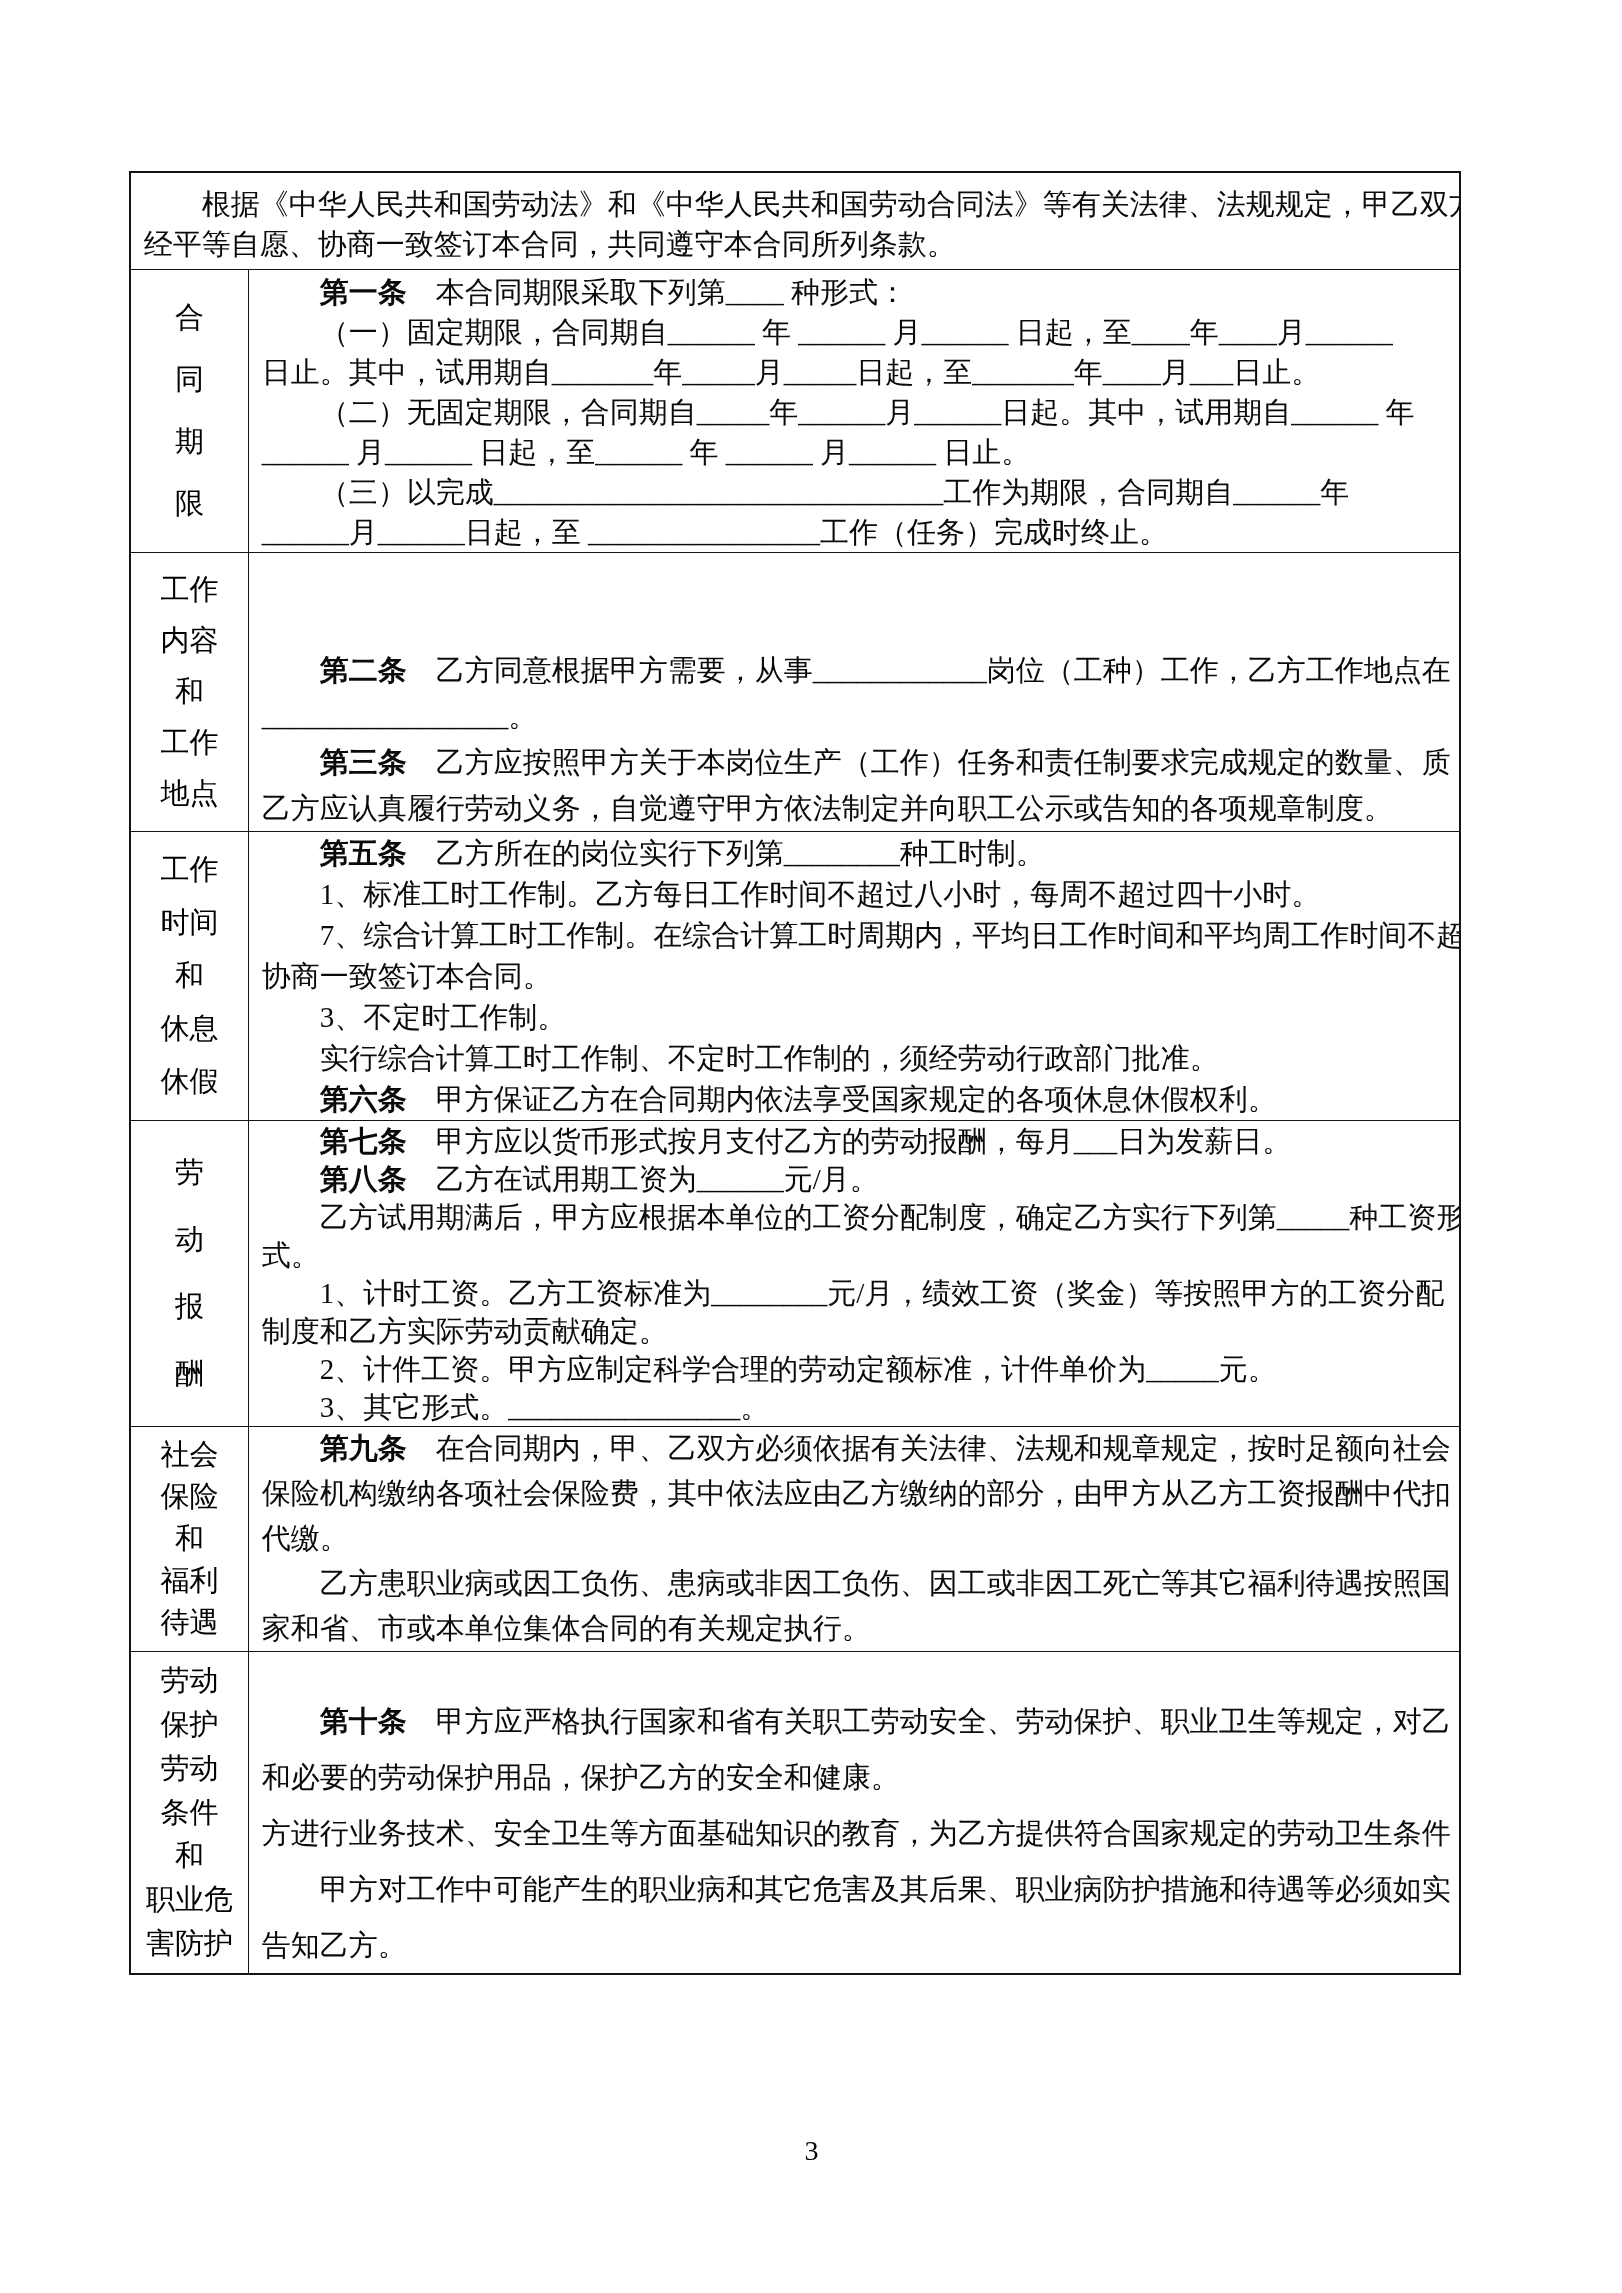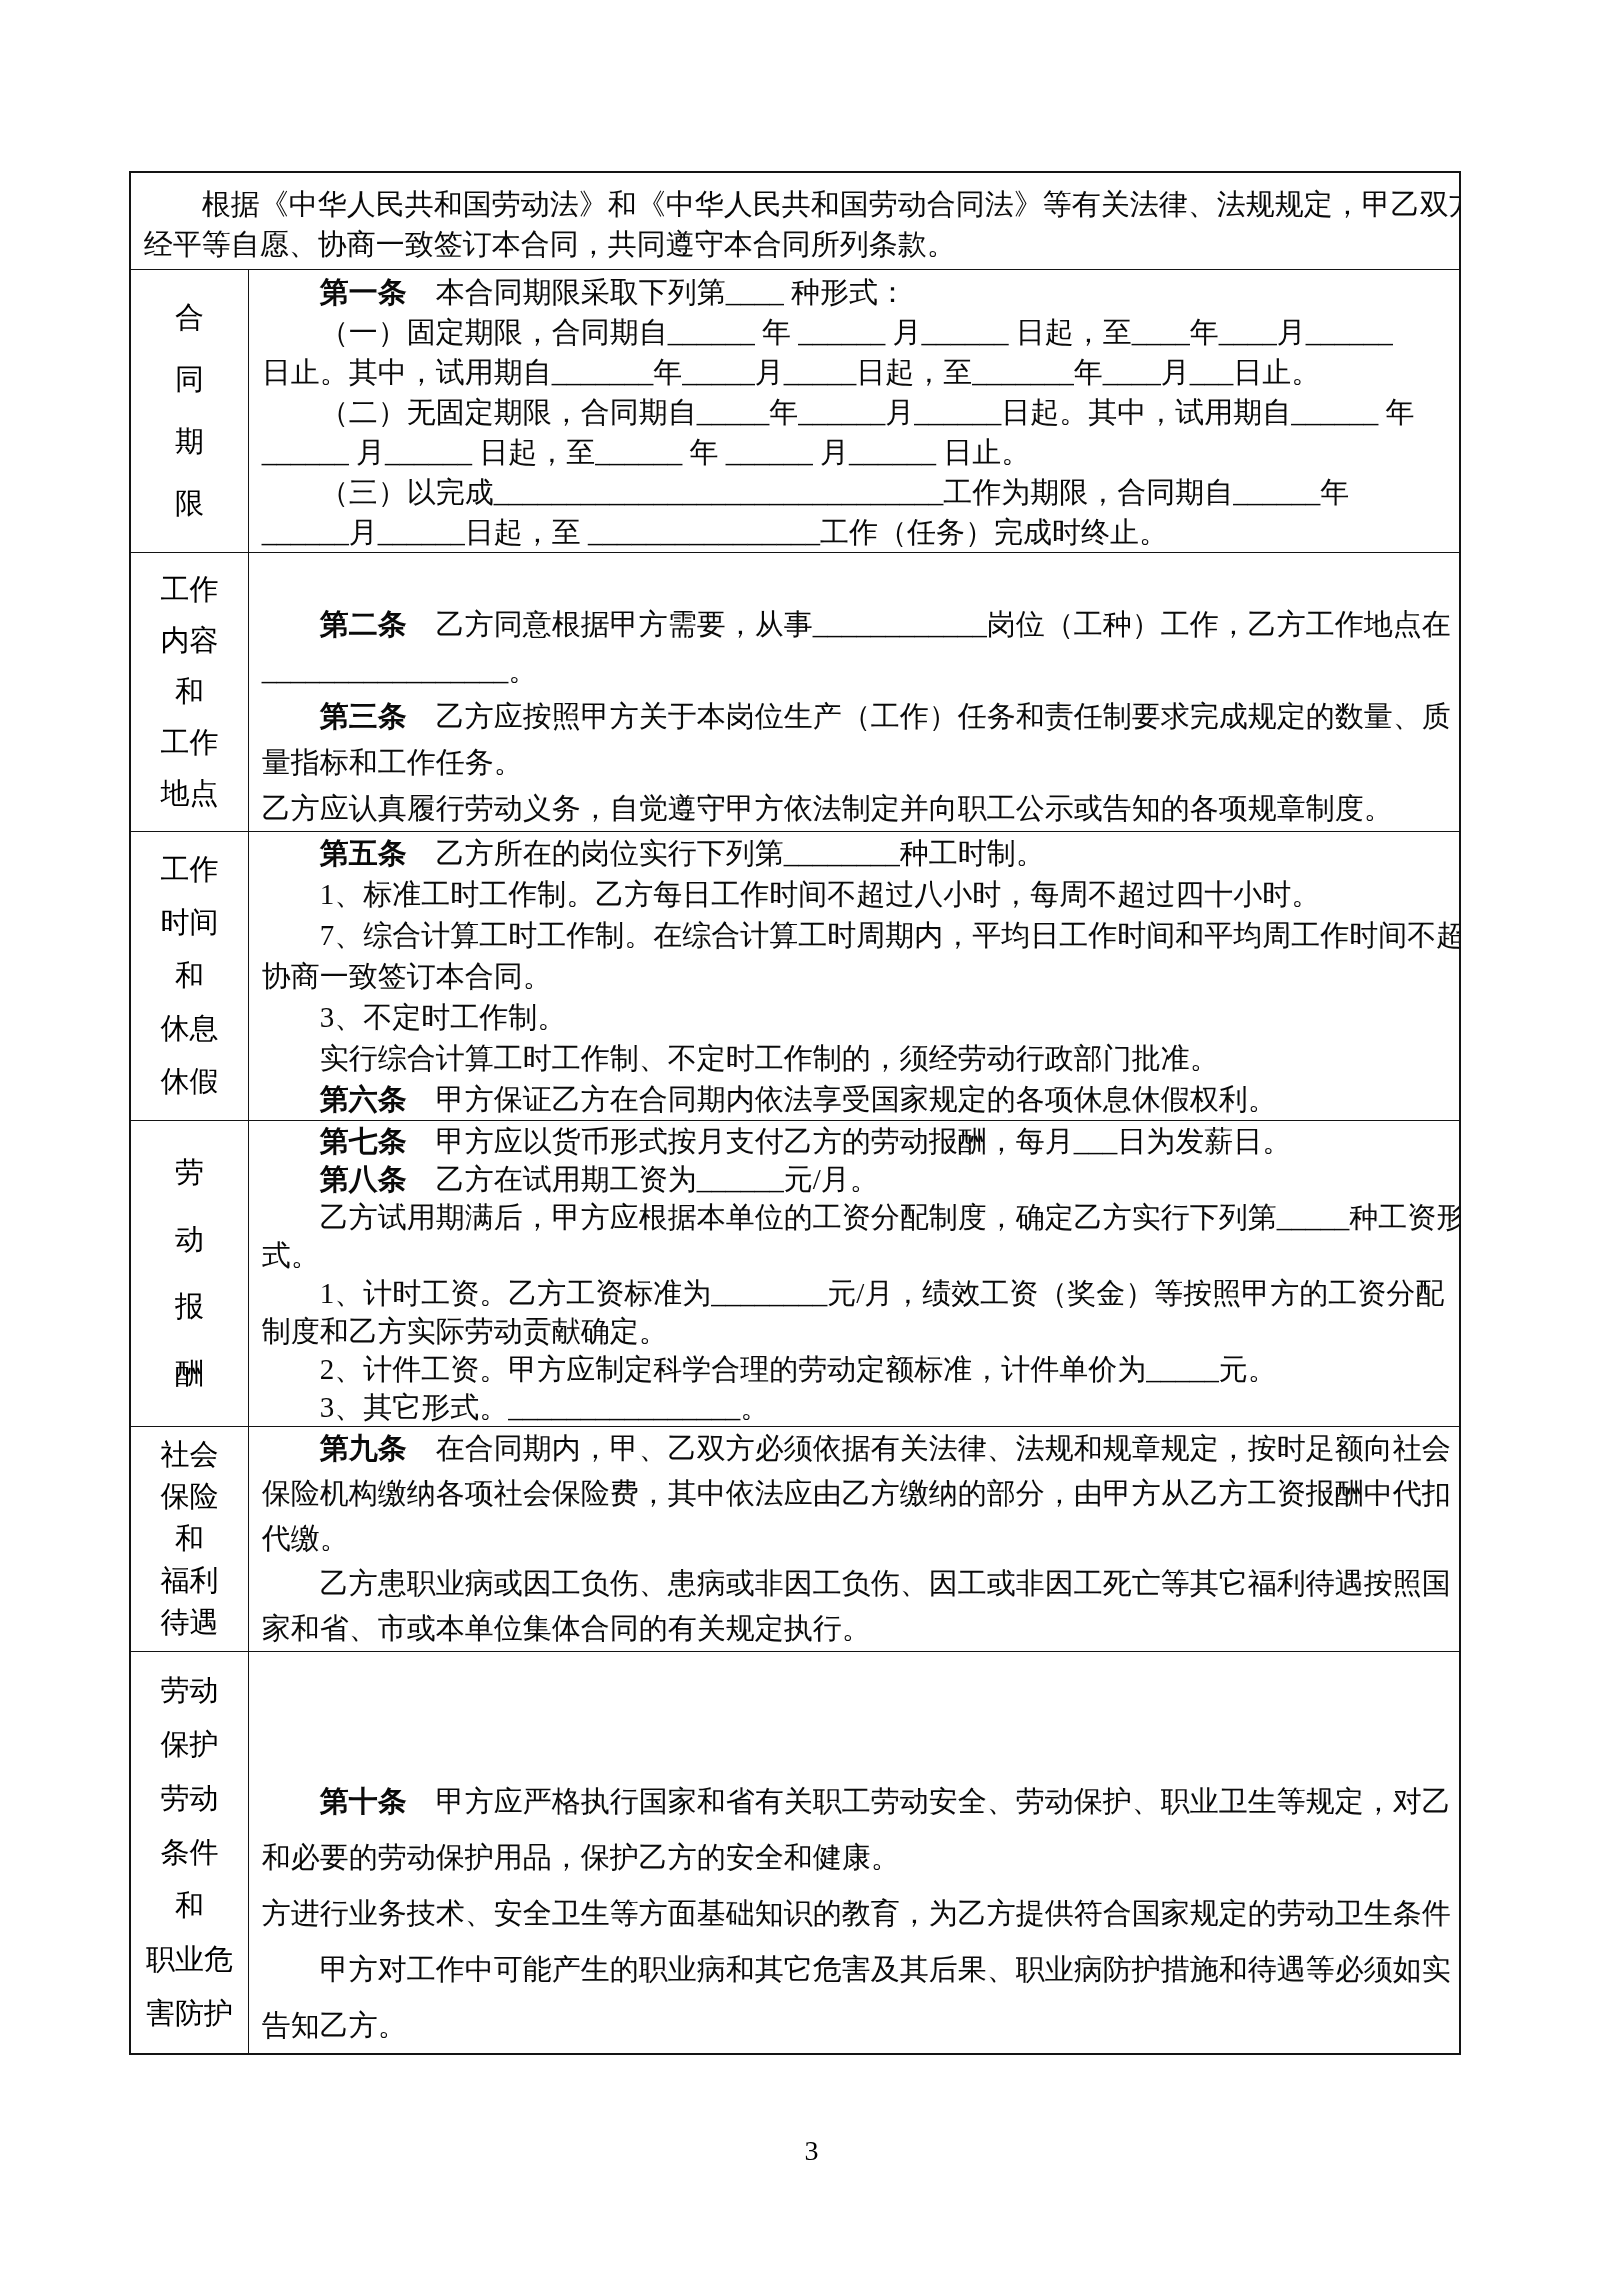--- a/index.html
+++ b/index.html
@@ -60,21 +60,21 @@
     font-weight:bold;
     font-family:"Liberation Sans","DejaVu Sans",sans-serif;
   }
   .indent{padding-left:58px;}
   
   .r0{height:283px}  .r0 .content-line{line-height:40px}
   .r1{height:279px}  .r1 .content-line{line-height:46px}
   .r2{height:289px}  .r2 .content-line{line-height:41px}
   .r3{height:306px}  .r3 .content-line{line-height:38px}
   .r4{height:225px}  .r4 .content-line{line-height:45px}
-  .r5{height:402px}  .r5 .content-line{line-height:56px}
+  .r5{height:322px}  .r5 .content-line{line-height:56px}
   .intro-cell .content-line{line-height:40px}
   .page-number{
     position:absolute;
     left:0;top:2135px;width:100%;
     text-align:center;
     font-size:28px;
   }
 </style>
 </head>
 <body>
@@ -108,21 +108,20 @@
             <div class="label-line">工作</div>
             <div class="label-line">内容</div>
             <div class="label-line">和</div>
             <div class="label-line">工作</div>
             <div class="label-line">地点</div>
           </div>
           <div class="content-cell">
             <div class="content-line indent"><span class="bold">第二条</span><span>　乙方同意根据甲方需要，从事____________岗位（工种）工作，乙方工作地点在</span></div>
             <div class="content-line"><span>_________________。</span></div>
             <div class="content-line indent"><span class="bold">第三条</span><span>　乙方应按照甲方关于本岗位生产（工作）任务和责任制要求完成规定的数量、质</span></div>
-            <div class="content-line"><span>量指标和工作任务。</span></div>
             <div class="content-line"><span>乙方应认真履行劳动义务，自觉遵守甲方依法制定并向职工公示或告知的各项规章制度。</span></div>
           </div>
         </div>
         <div class="trow r2">
           <div class="label-cell">
             <div class="label-line">工作</div>
             <div class="label-line">时间</div>
             <div class="label-line">和</div>
             <div class="label-line">休息</div>
             <div class="label-line">休假</div>

